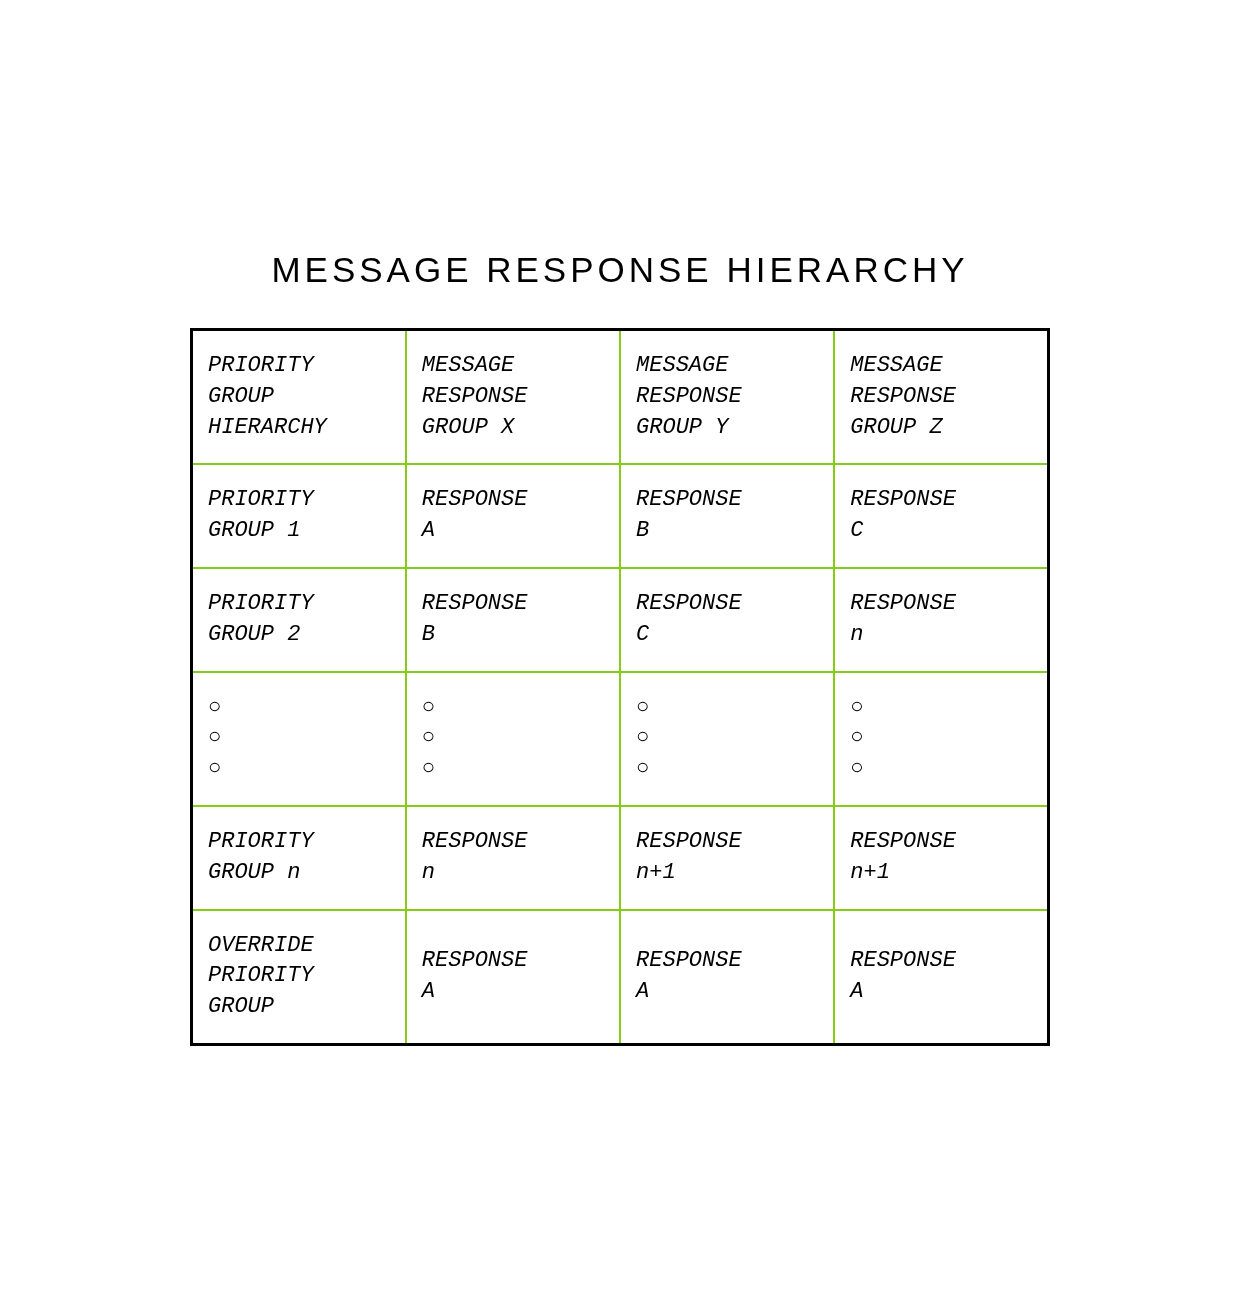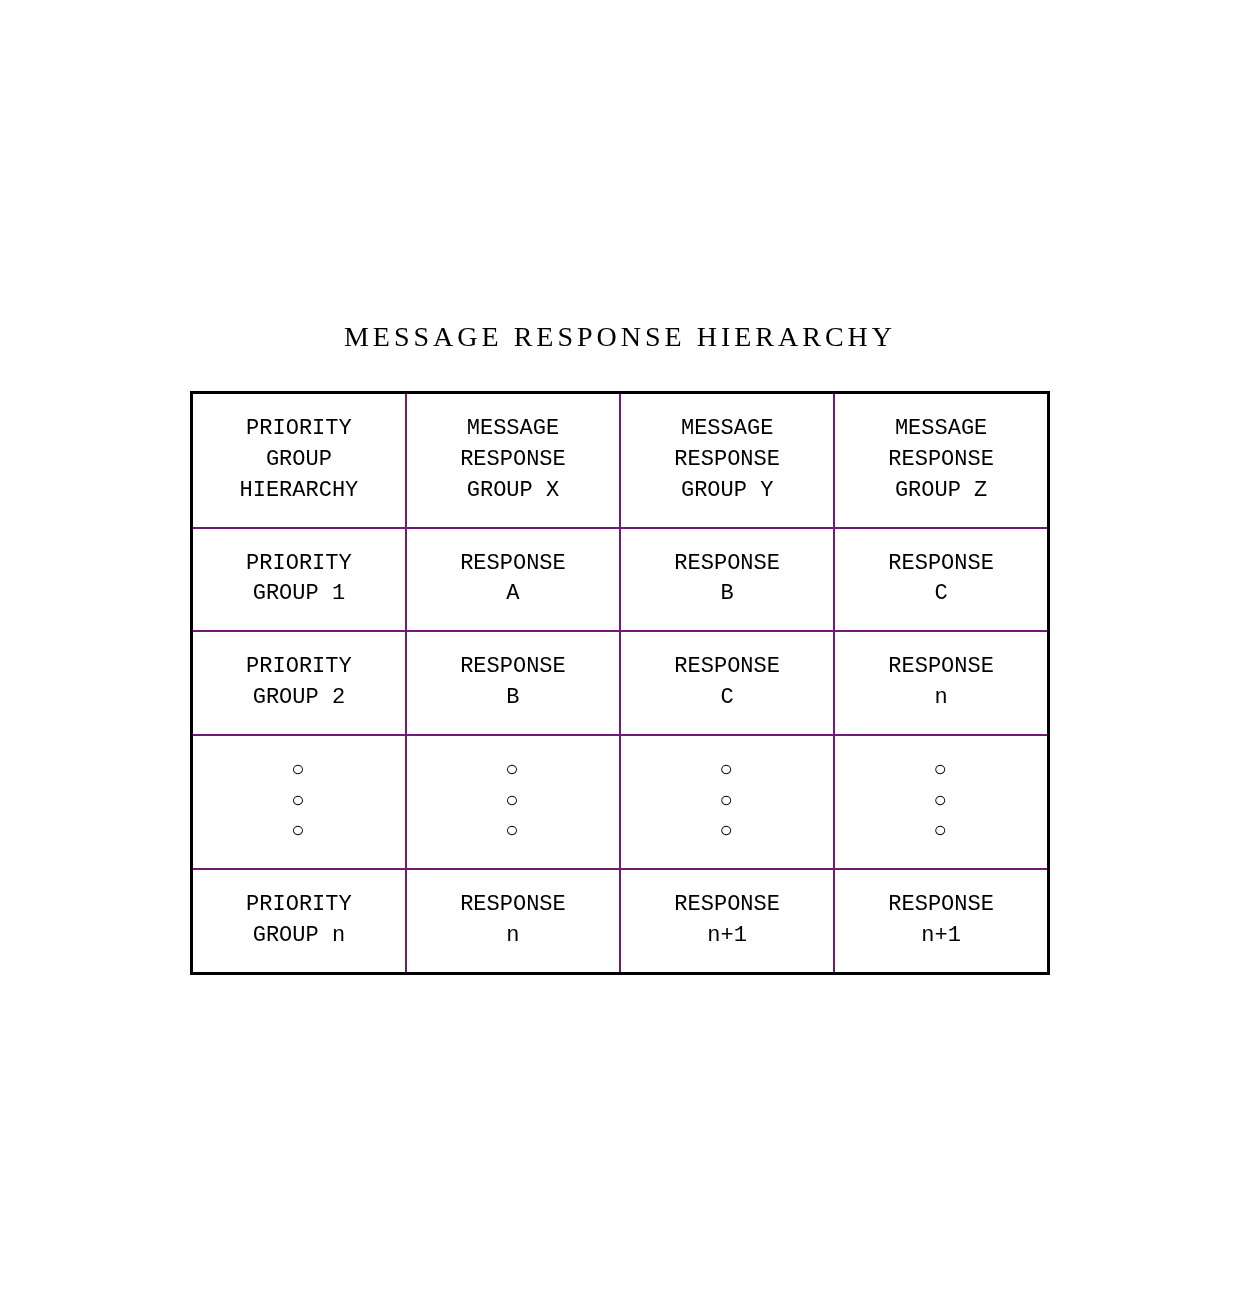--- a/index.html
+++ b/index.html
@@ -22,42 +22,43 @@
       display: flex;
       flex-direction: column;
       align-items: center;
       justify-content: center;
       width: 100%;
       height: 100%;
       padding: 40px;
     }
 
     .page-title {
-      font-size: 28px;
+      font-size: 35px;
       font-weight: normal;
       letter-spacing: 4px;
       text-align: center;
       margin-bottom: 38px;
-      font-family: Liberation Serif, serif;
+      font-family: Liberation Sans, sans-serif;
     }
 
     .hierarchy-table {
       border-collapse: collapse;
       border: 3px solid #000;
       width: 860px;
     }
 
     .hierarchy-table td {
-      border: 2px solid #701a75;
-      text-align: center;
+      border: 2px solid #84cc16;
+      text-align: left;
       vertical-align: middle;
       padding: 20px 15px;
       font-family: 'Courier New', Courier, monospace;
       font-size: 22px;
       line-height: 1.4;
+      font-style: italic;
     }
 
     .header-row td {
       font-size: 22px;
       padding: 20px 15px;
     }
 
     .dots-cell {
       font-size: 26px;
       letter-spacing: 2px;
@@ -104,15 +105,21 @@
       <td class="dots-cell">○<br>○<br>○</td>
       <td class="dots-cell">○<br>○<br>○</td>
       <td class="dots-cell">○<br>○<br>○</td>
     </tr>
     <tr>
       <td>PRIORITY<br>GROUP n</td>
       <td>RESPONSE<br>n</td>
       <td>RESPONSE<br>n+1</td>
       <td>RESPONSE<br>n+1</td>
     </tr>
+    <tr>
+      <td>OVERRIDE<br>PRIORITY<br>GROUP</td>
+      <td>RESPONSE<br>A</td>
+      <td>RESPONSE<br>A</td>
+      <td>RESPONSE<br>A</td>
+    </tr>
   </tbody>
     </table>
 </div>
 
 </body></html>

